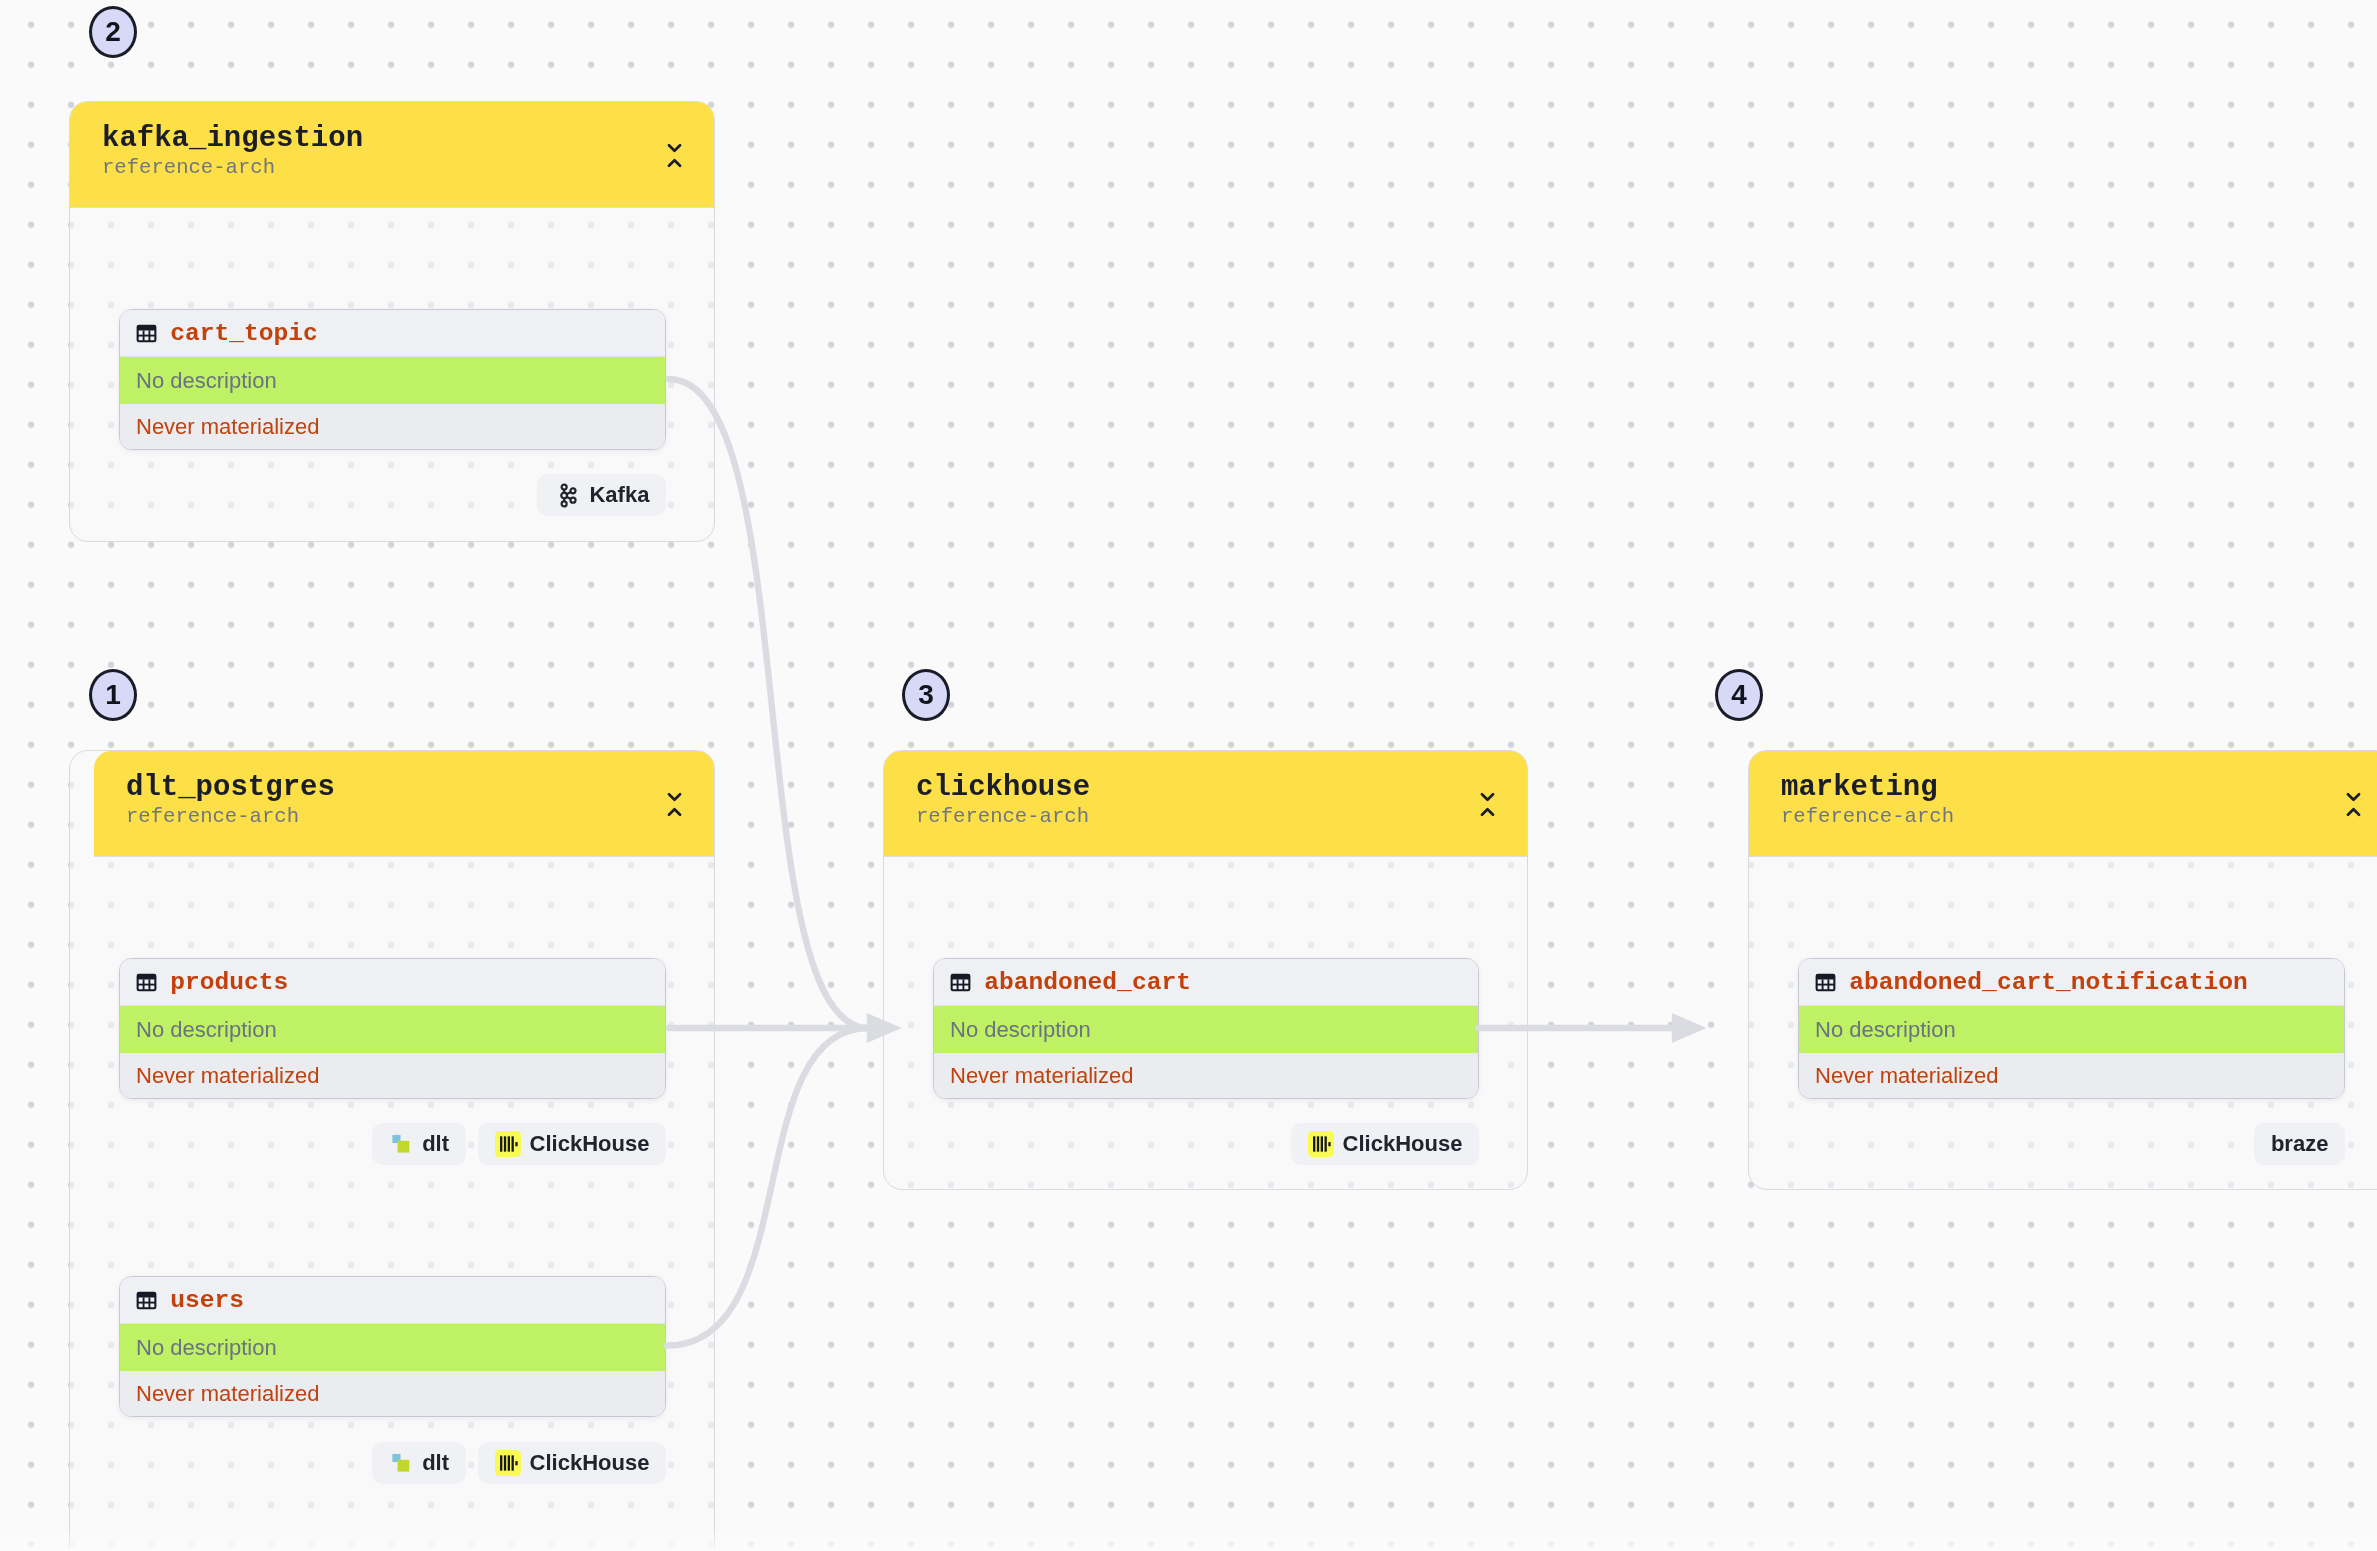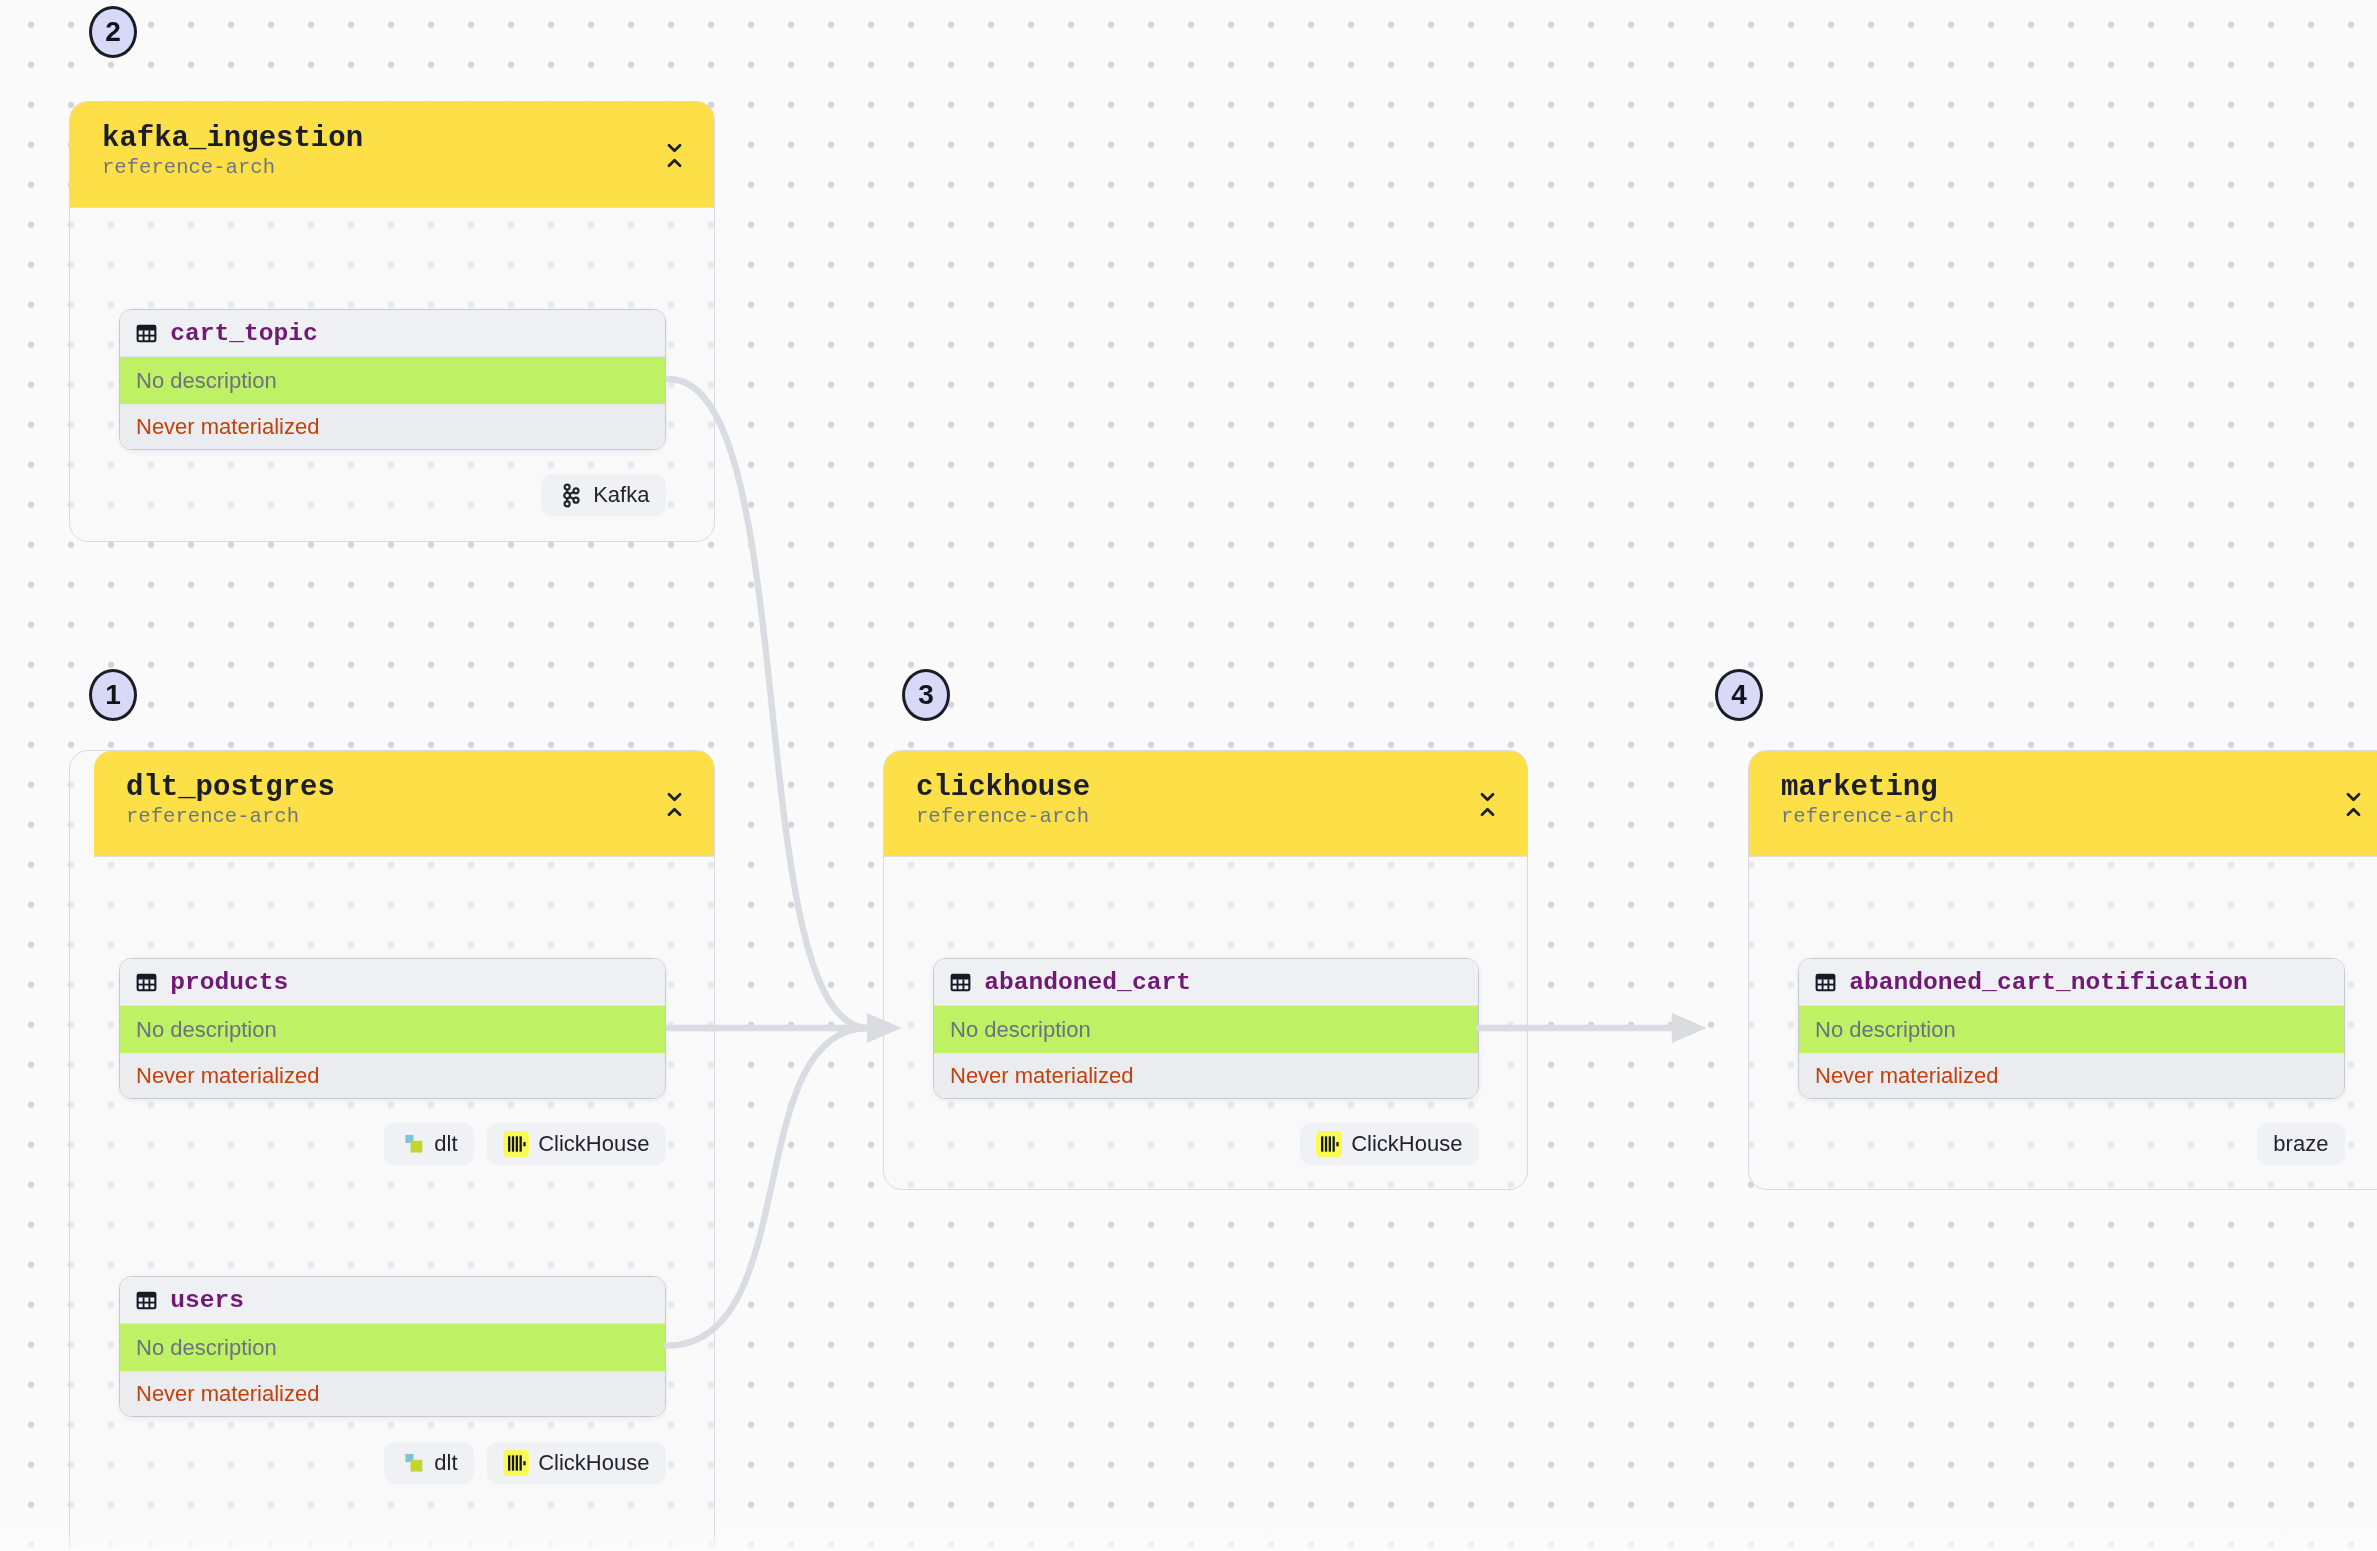--- a/index.html
+++ b/index.html
@@ -57,42 +57,42 @@
     box-shadow:0 1.6px 4.8px rgba(20,22,30,0.06);
     display:flex;flex-direction:column;z-index:3;
   }
   .node-pos-1{top:101px;}
   .node-pos-2{top:419px;}
   .node-header{
     height:46px;background:#EFF0F3;border-bottom:1.6px solid #E2E3E8;
     border-radius:11px 11px 0 0;
     display:flex;align-items:center;gap:11px;padding:0 14.3px;
   }
-  .node-title{font-weight:bold;font-size:24.6px;color:#701a75;}
+  .node-title{font-weight:bold;font-size:24.6px;color:#c2410c;}
   .node-desc{
     height:47px;background:#bef264;border-bottom:1.6px solid #E8E9ED;
     display:flex;align-items:center;padding:0 16px;
     font-size:22px;color:#6B7280;
   }
   .node-status{
     height:44px;background:#EAECEF;border-radius:0 0 11px 11px;
     display:flex;align-items:center;padding:0 16px;
     font-size:22px;color:#c2410c;
   }
 
   
   .tag-row{
     position:absolute;right:48px;display:flex;gap:12.7px;z-index:3;
   }
   .tag-pos-1{top:266px;}
   .tag-pos-2{top:585px;}
   .tag{
     height:42px;background:#F0F1F4;border-radius:11px;
     display:flex;align-items:center;gap:8.7px;padding:0 16.6px;
-    font-size:22px;font-weight:normal;color:#20242F;cursor:pointer;
+    font-size:22px;font-weight:bold;color:#20242F;cursor:pointer;
   }
   .tag-icon{display:flex;align-items:center;}
 
   
   .edges{position:absolute;left:0;top:0;z-index:4;pointer-events:none;}
 
   .bottom-fade{
     position:absolute;left:0;right:0;bottom:0;height:22px;z-index:5;
     background:linear-gradient(to bottom, rgba(252,252,253,0), #FCFCFD);
   }

